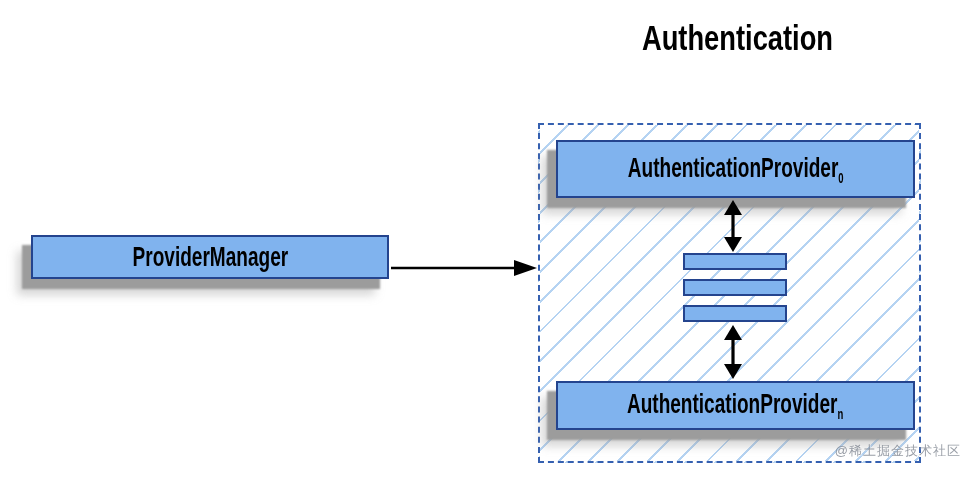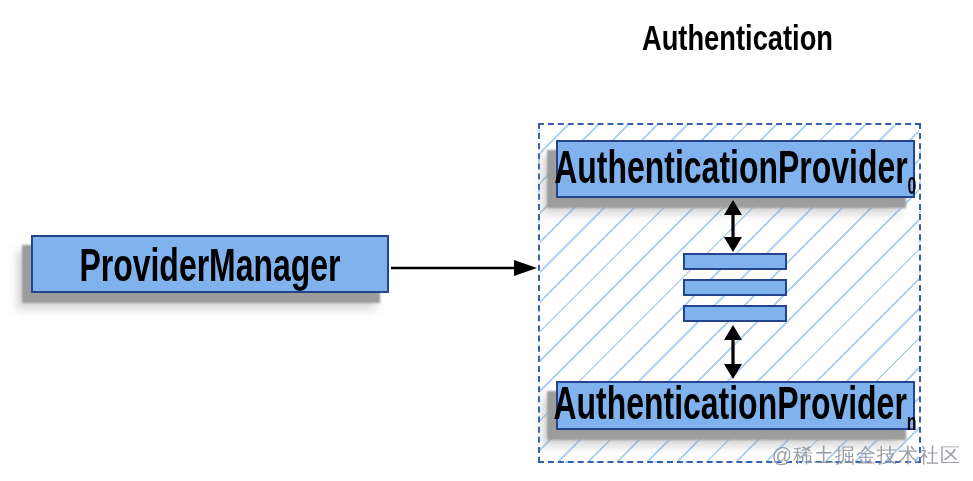--- a/index.html
+++ b/index.html
@@ -19,37 +19,37 @@
 
   .group{
     position:absolute;left:538px;top:123px;width:383px;height:340px;box-sizing:border-box;
     border:2px dashed var(--container-border);
     background:repeating-linear-gradient(135deg,#ffffff 0px,#ffffff 19px,var(--hatch-line) 19px,var(--hatch-line) 21px);
   }
 
   .box{
     position:absolute;display:flex;align-items:center;justify-content:center;
     background:var(--box-fill);border:2px solid var(--box-border);box-sizing:border-box;
-    font-weight:bold;font-size:47px;
+    font-weight:bold;font-size:28px;
     box-shadow:-9px 10px 2px var(--shadow), -14px 16px 9px rgba(150,150,150,.4);
   }
-  .pm {left:31px; top:235px;width:358px;height:58px;}
+  .pm {left:31px; top:235px;width:358px;height:44px;}
   .ap0{left:556px;top:140px;width:359px;height:58px;}
   .apn{left:556px;top:381px;width:359px;height:49px;}
   .idx{font-size:.5em;font-weight:bold;vertical-align:-0.45em;}
 
   .stack{position:absolute;left:683px;top:253px;width:104px;display:flex;flex-direction:column;gap:9px;}
   .bar{height:17px;background:var(--box-fill);border:2px solid var(--box-border);box-sizing:border-box;}
 
   .arrows{position:absolute;left:0;top:0;pointer-events:none;}
   .arrows line{stroke:var(--arrow);}
   .arrows polygon{fill:var(--arrow);stroke:none;}
 
   .watermark{
-    position:absolute;right:12px;top:442px;font-size:20px;letter-spacing:1px;
+    position:absolute;right:12px;top:442px;font-size:13px;letter-spacing:1px;
     color:var(--watermark);opacity:.85;text-shadow:1px 1px 1px rgba(255,255,255,.7);
   }
 </style>
 </head>
 <body>
 
 <div class="canvas">
 
   <div class="group"></div>
 

